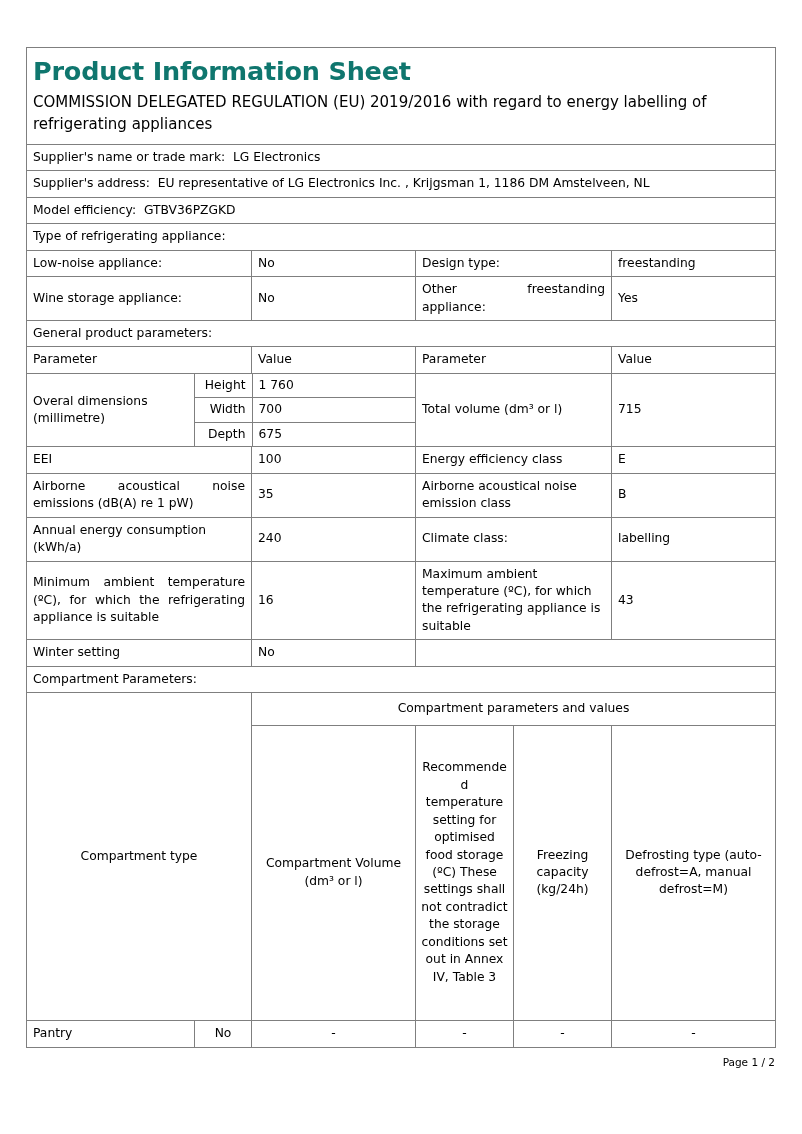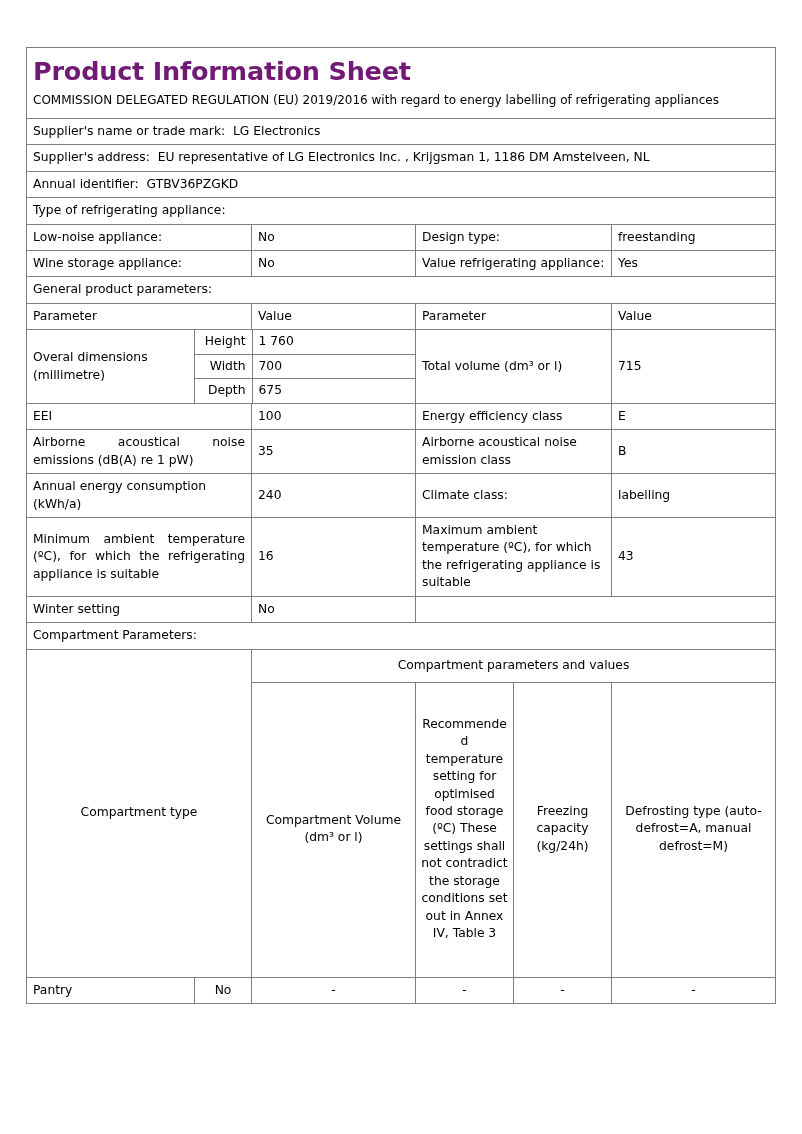--- a/index.html
+++ b/index.html
@@ -32,34 +32,34 @@
     line-height: 1.42;
     vertical-align: middle;
     word-wrap: break-word;
     overflow-wrap: break-word;
   }
   .title-cell {
     border-bottom: none !important;
     padding: 9px 6px 2px 6px !important;
   }
   .doc-title {
-    color: #701a75;
+    color: #0f766e;
     font-size: 25.5px;
     font-weight: bold;
     letter-spacing: -0.2px;
     line-height: 1.15;
     margin: 0;
     font-family: "DejaVu Sans", sans-serif;
   }
   .regulation-cell {
     border-top: none !important;
     padding: 4px 6px 8px 6px !important;
   }
   .regulation {
-    font-size: 12px;
+    font-size: 15px;
     line-height: 1.45;
   }
   .b { font-weight: normal; }
   .section-head {
     font-weight: normal;
   }
   .justify {
     text-align: justify;
     text-align-last: left;
     -webkit-hyphens: auto;
@@ -144,40 +144,40 @@
 
     <tr>
       <td colspan="6">
         <span class="b">Supplier's address:</span>
         &nbsp;<span>EU representative of LG Electronics Inc. , Krijgsman 1, 1186 DM Amstelveen, NL</span>
       </td>
     </tr>
 
     <tr>
       <td colspan="6">
-        <span class="b">Annual identifier:</span>
+        <span class="b">Model efficiency:</span>
         &nbsp;<span>GTBV36PZGKD</span>
       </td>
     </tr>
 
     <tr>
       <td colspan="6" class="section-head">Type of refrigerating appliance:</td>
     </tr>
 
     <tr>
       <td colspan="2">Low-noise appliance:</td>
       <td>No</td>
       <td colspan="2">Design type:</td>
       <td>freestanding</td>
     </tr>
 
     <tr>
       <td colspan="2">Wine storage appliance:</td>
       <td>No</td>
-      <td colspan="2" class="justify">Value refrigerating appliance:</td>
+      <td colspan="2" class="justify">Other freestanding appliance:</td>
       <td>Yes</td>
     </tr>
 
     <tr>
       <td colspan="6" class="section-head">General product parameters:</td>
     </tr>
 
     <tr>
       <td colspan="2">Parameter</td>
       <td>Value</td>
@@ -271,14 +271,15 @@
       <td class="center">No</td>
       <td class="center">-</td>
       <td class="center">-</td>
       <td class="center">-</td>
       <td class="center">-</td>
     </tr>
 
   </tbody>
     </table>
 
+  <div class="footer">Page 1 / 2</div>
 
 </div>
 
 </body></html>

